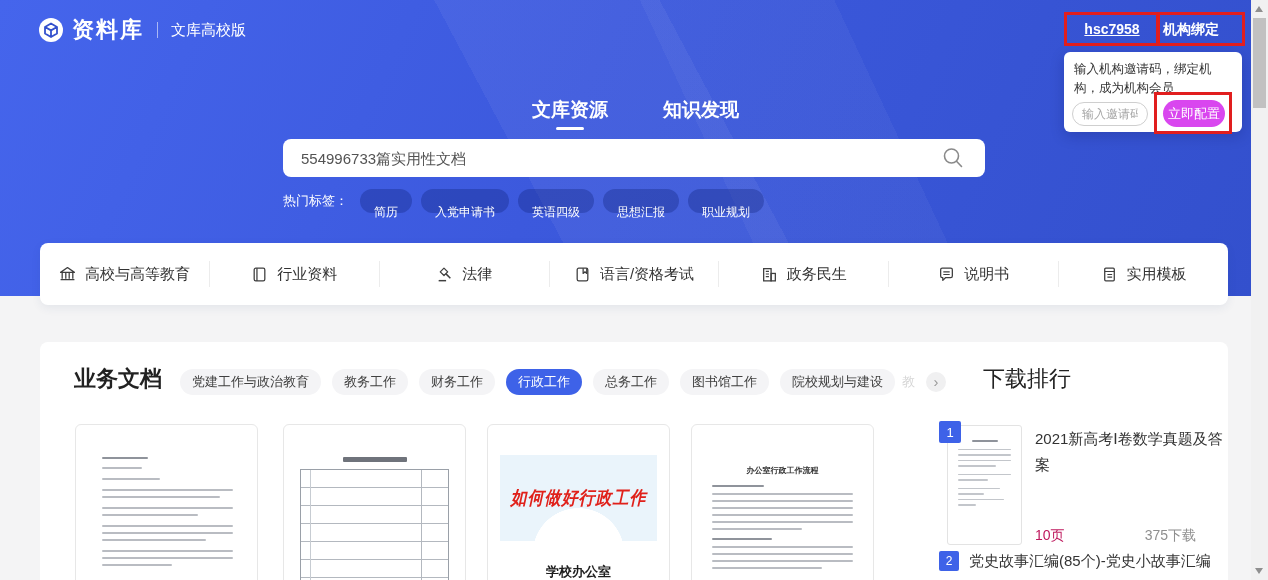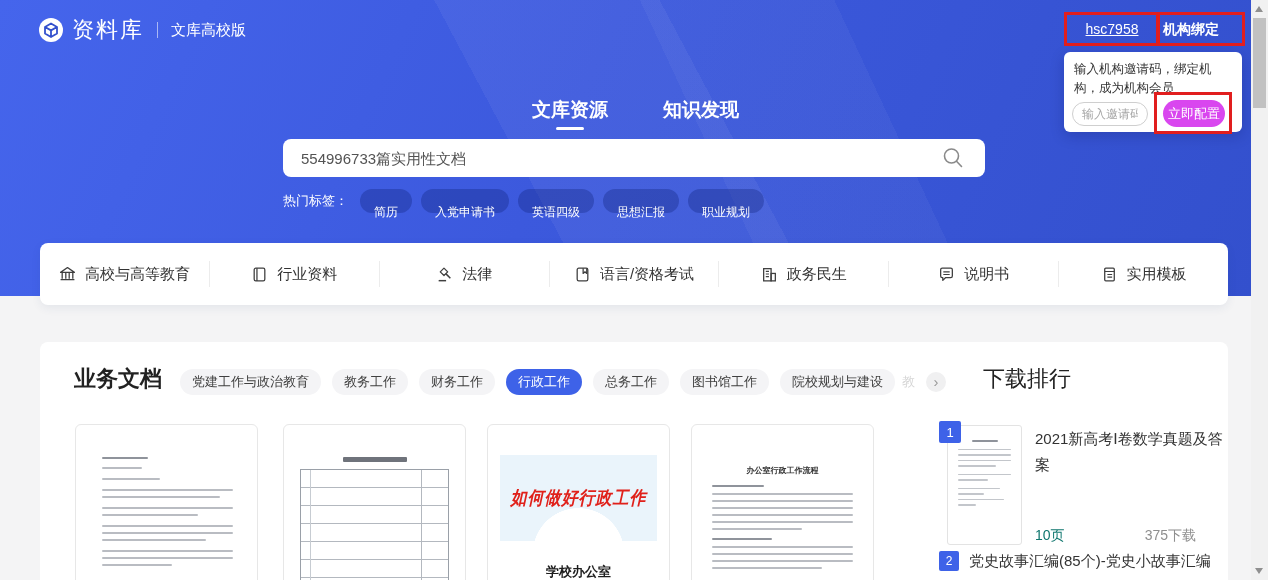--- a/index.html
+++ b/index.html
@@ -15,27 +15,27 @@
 
   
   .scrollbar{position:absolute;right:0;top:0;width:17px;height:580px;background:#f1f1f1;z-index:30;}
   .sb-thumb{position:absolute;left:2px;top:18px;width:13px;height:90px;background:#c1c1c1;}
   .sb-arrow{position:absolute;left:4px;width:0;height:0;border-left:4.5px solid transparent;border-right:4.5px solid transparent;}
   .sb-up{top:6px;border-bottom:6px solid #8f8f8f;}
   .sb-down{bottom:6px;border-top:6px solid #8f8f8f;}
 
   
   .logo-row{position:absolute;left:38px;top:15px;display:flex;align-items:center;height:30px;z-index:5;}
-  .brand{font-size:22px;font-weight:normal;color:#fff;letter-spacing:2px;margin-left:8px;}
+  .brand{font-size:22px;font-weight:bold;color:#fff;letter-spacing:2px;margin-left:8px;}
   .logo-div{width:1px;height:16px;background:rgba(255,255,255,.55);margin:0 13px;}
   .edition{font-size:15px;color:#fff;}
 
   
   .user-link{position:absolute;left:1068px;top:14px;width:88px;height:30px;line-height:30px;text-align:center;
-    color:#fff;font-size:14px;font-weight:normal;text-decoration:underline;cursor:pointer;z-index:5;}
+    color:#fff;font-size:14px;font-weight:bold;text-decoration:underline;cursor:pointer;z-index:5;}
   .bind-btn{position:absolute;left:1160px;top:14px;width:62px;height:30px;line-height:30px;text-align:center;
     color:#fff;font-size:14px;cursor:pointer;z-index:5;font-weight:bold;}
   .bind-panel{position:absolute;left:1064px;top:52px;width:178px;height:80px;background:#fff;border-radius:6px;
     box-shadow:0 4px 14px rgba(10,20,80,.22);z-index:6;}
   .bind-msg{position:absolute;left:1074px;top:60px;width:158px;font-size:12.5px;color:#333;line-height:1.55;z-index:7;}
   .invite-input{position:absolute;left:1072px;top:102px;width:76px;height:24px;border:1px solid #cfcfcf;border-radius:12px;
     font-size:12px;padding:0 9px;color:#333;z-index:7;outline:none;font-family:inherit;}
   .invite-input::placeholder{color:#a6a6a6;}
   .confirm-btn{position:absolute;left:1163px;top:100px;width:62px;height:27px;background:#d946ef;color:#fff;font-size:13px;
     border:none;border-radius:14px;z-index:7;cursor:pointer;font-family:inherit;}
@@ -108,21 +108,21 @@
   .rank-title{position:absolute;left:983px;top:364px;font-size:22px;font-weight:normal;color:#222;z-index:5;}
   .rank-badge{position:absolute;background:#3e62e8;color:#fff;display:flex;align-items:center;justify-content:center;
     border-radius:2px;z-index:7;}
   .rk1{left:939px;top:421px;width:22px;height:22px;font-size:13px;}
   .rk2{left:939px;top:551px;width:20px;height:20px;font-size:12px;}
   .rank-thumb{position:absolute;left:947px;top:425px;width:75px;height:120px;background:#fff;border:1px solid #e3e3e3;
     border-radius:3px;z-index:6;padding:14px 10px 0;cursor:pointer;}
   .rank-thumb .tl{height:1.5px;margin-bottom:4px;background:#c3c6cb;}
   .rank-thumb .head{width:26px;margin:0 auto 7px;background:#8f939b;}
   .rank1-title{position:absolute;left:1035px;top:426px;width:198px;font-size:15px;color:#333;line-height:1.7;z-index:6;cursor:pointer;}
-  .rank1-pages{position:absolute;left:1035px;top:527px;font-size:14px;color:#0f766e;z-index:6;}
+  .rank1-pages{position:absolute;left:1035px;top:527px;font-size:14px;color:#be185d;z-index:6;}
   .rank1-downloads{position:absolute;left:1100px;top:527px;width:96px;text-align:right;font-size:14px;color:#8f8f8f;z-index:6;}
   .rank2-title{position:absolute;left:969px;top:552px;width:265px;font-size:15px;color:#333;white-space:nowrap;z-index:6;cursor:pointer;}
 </style>
 </head>
 <body>
 
 <div class="stage">
 
   <div class="hero"></div>
 

